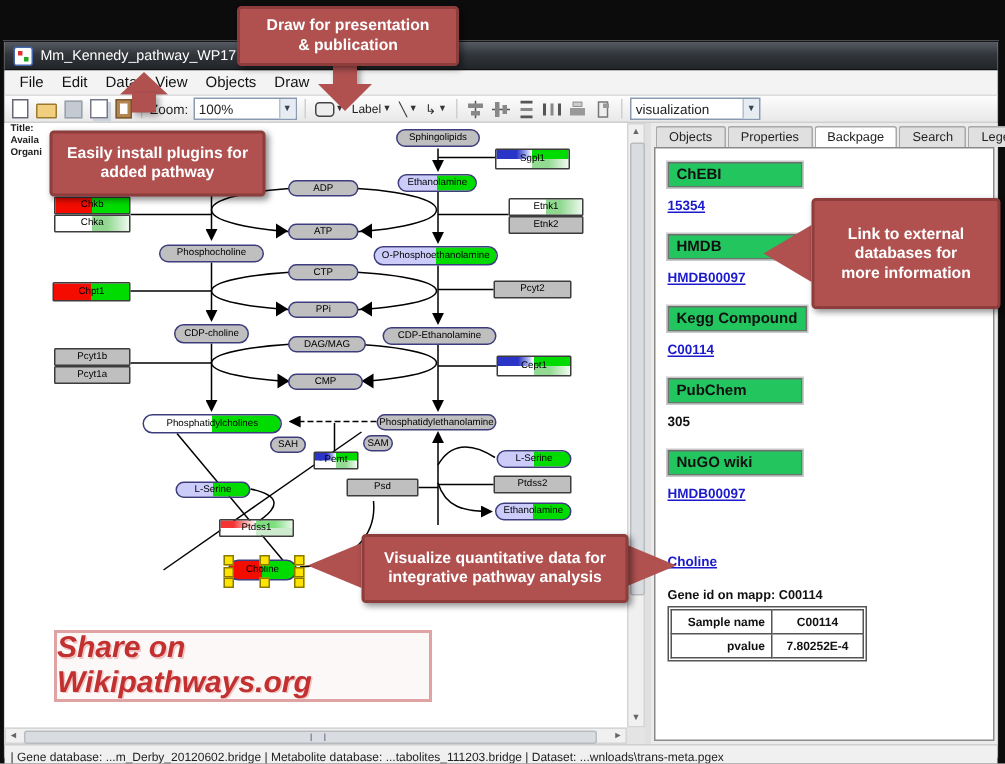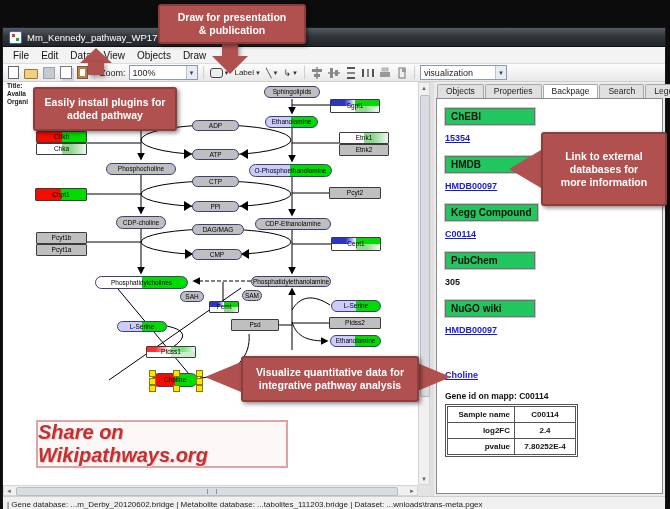--- a/index.html
+++ b/index.html
@@ -304,24 +304,20 @@
           </div>
         <div class="geneid">Gene id on mapp: C00114</div>
         <div class="exp-table-wrap">
           <table class="exp">
               <tbody id="exp-tbody">
                 <tr>
                   <td>Sample name</td>
                   <td>C00114</td>
                 </tr>
                 <tr>
-                  <td>log2FC</td>
-                  <td>2.4</td>
-                </tr>
-                <tr>
                   <td>pvalue</td>
                   <td>7.80252E-4</td>
                 </tr>
               </tbody>
             </table>
         </div>
       </div>
     </div>
   </div>
 

